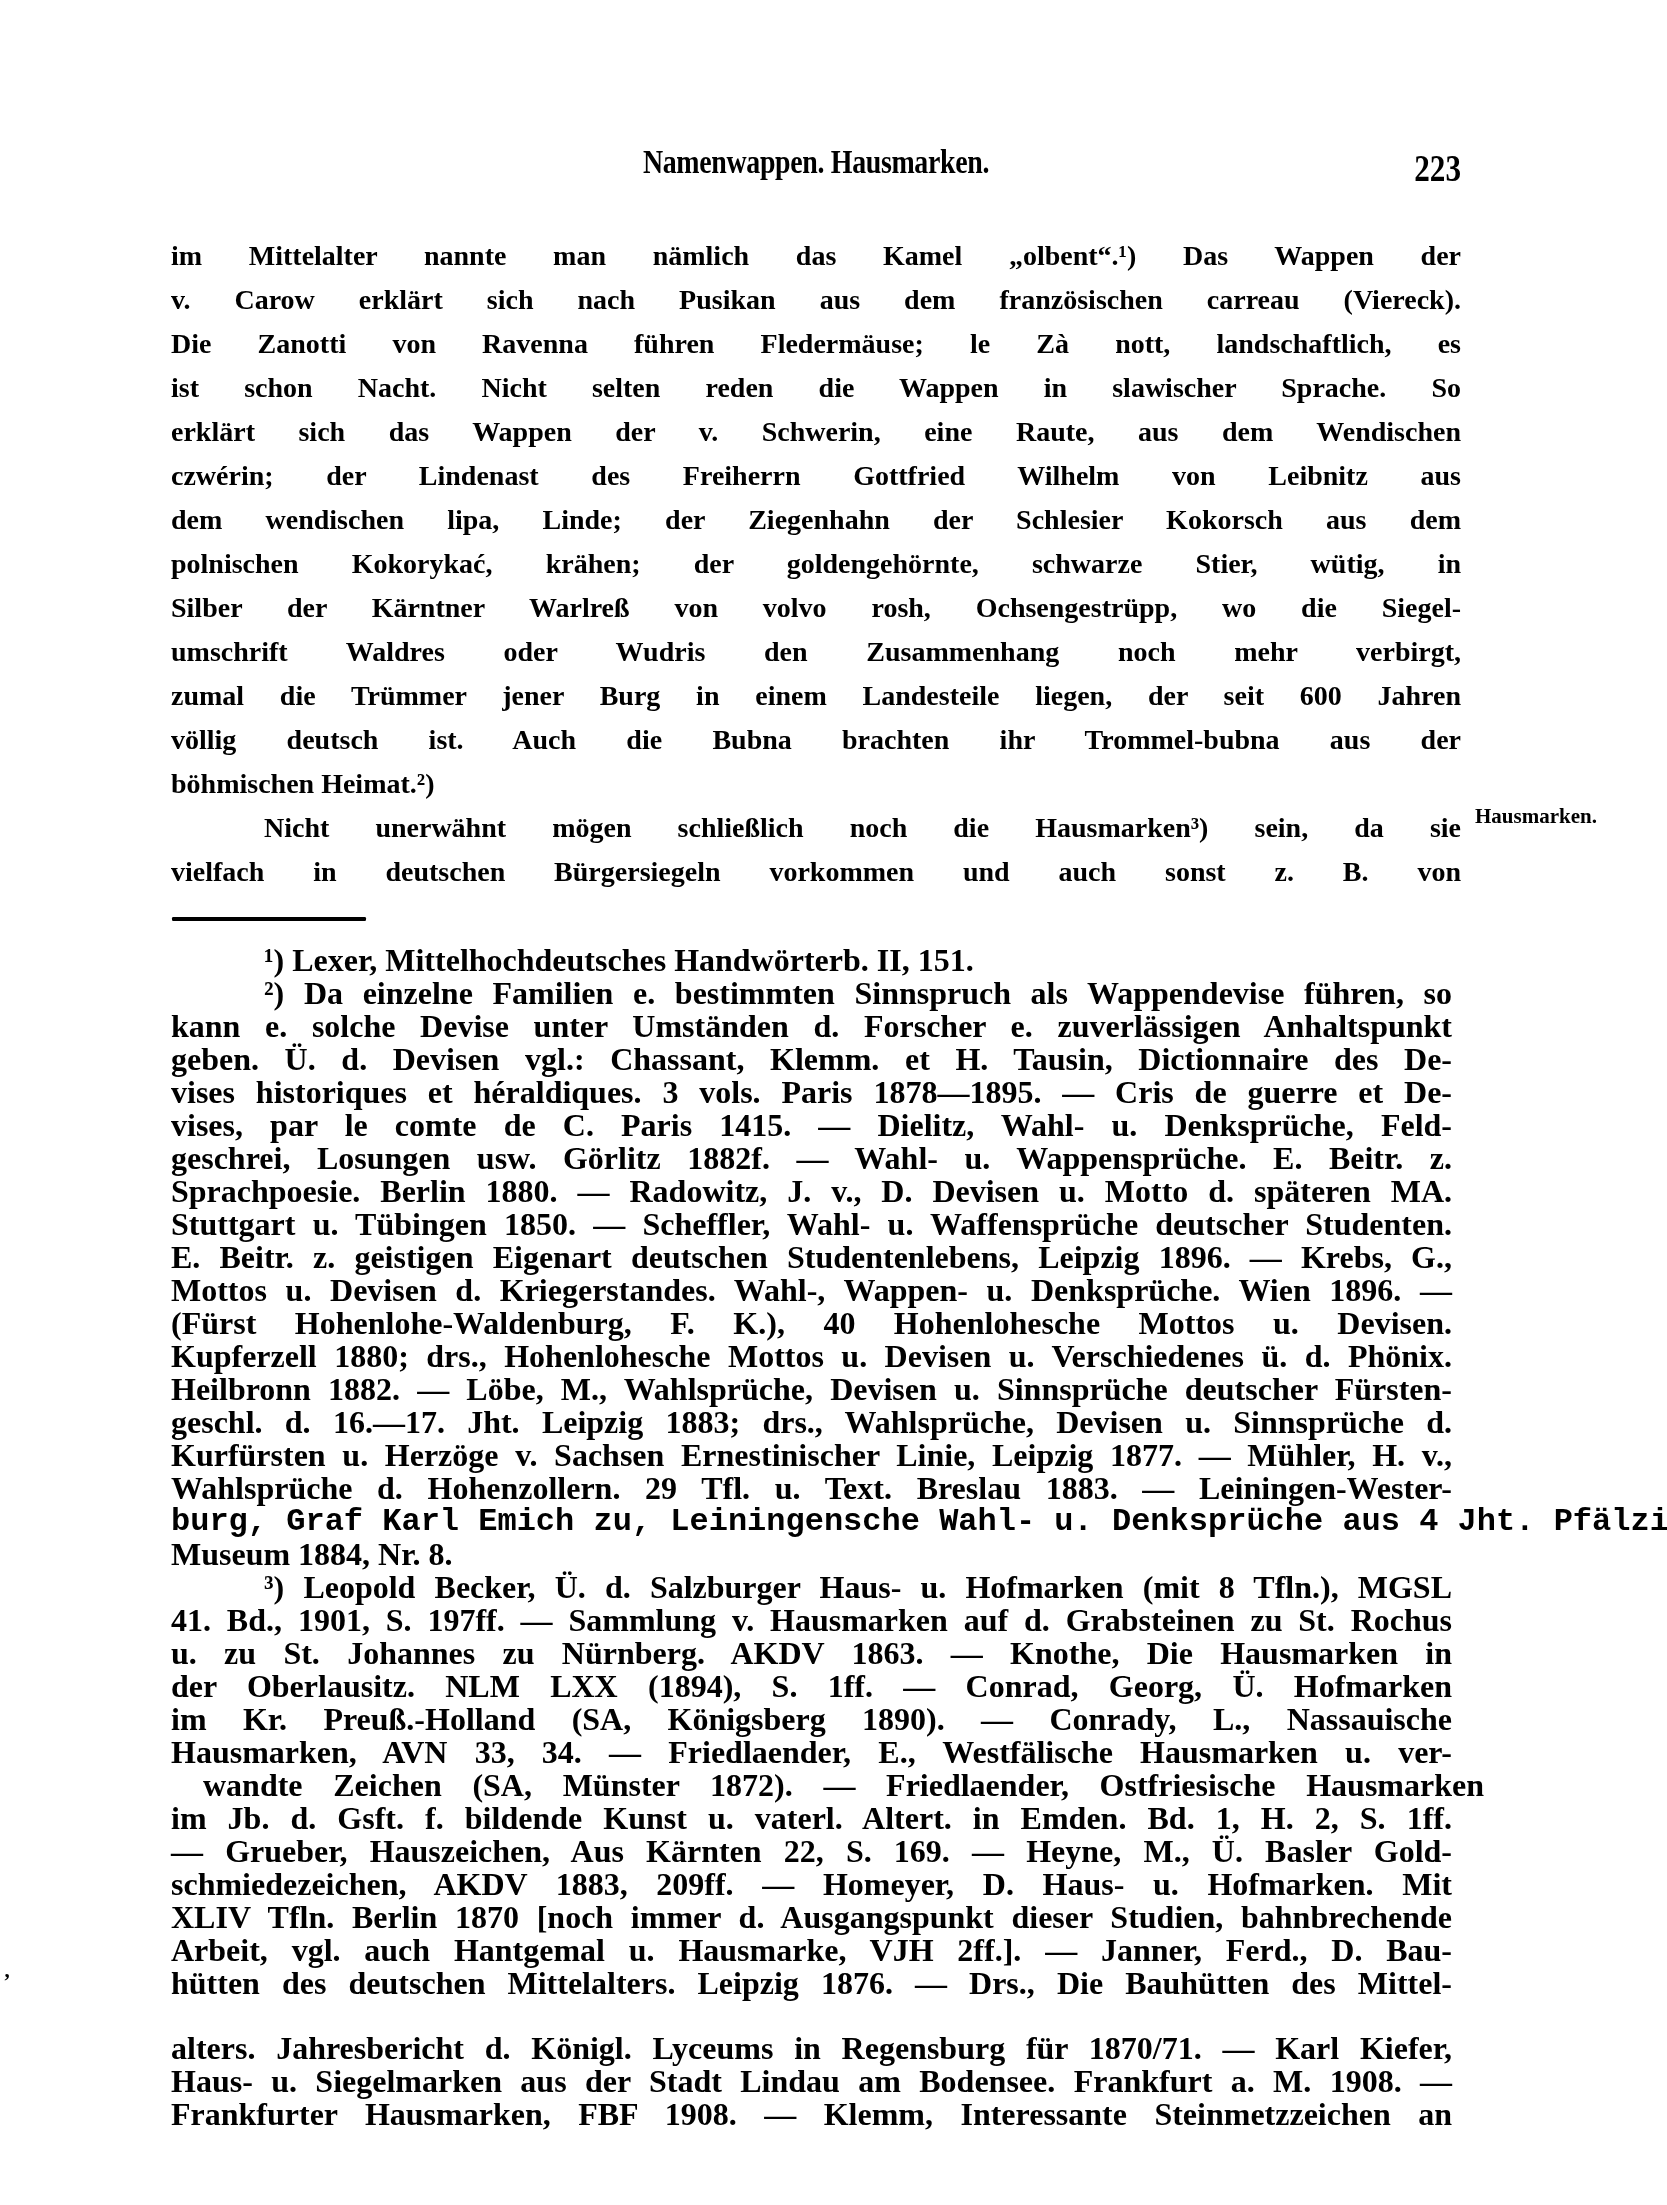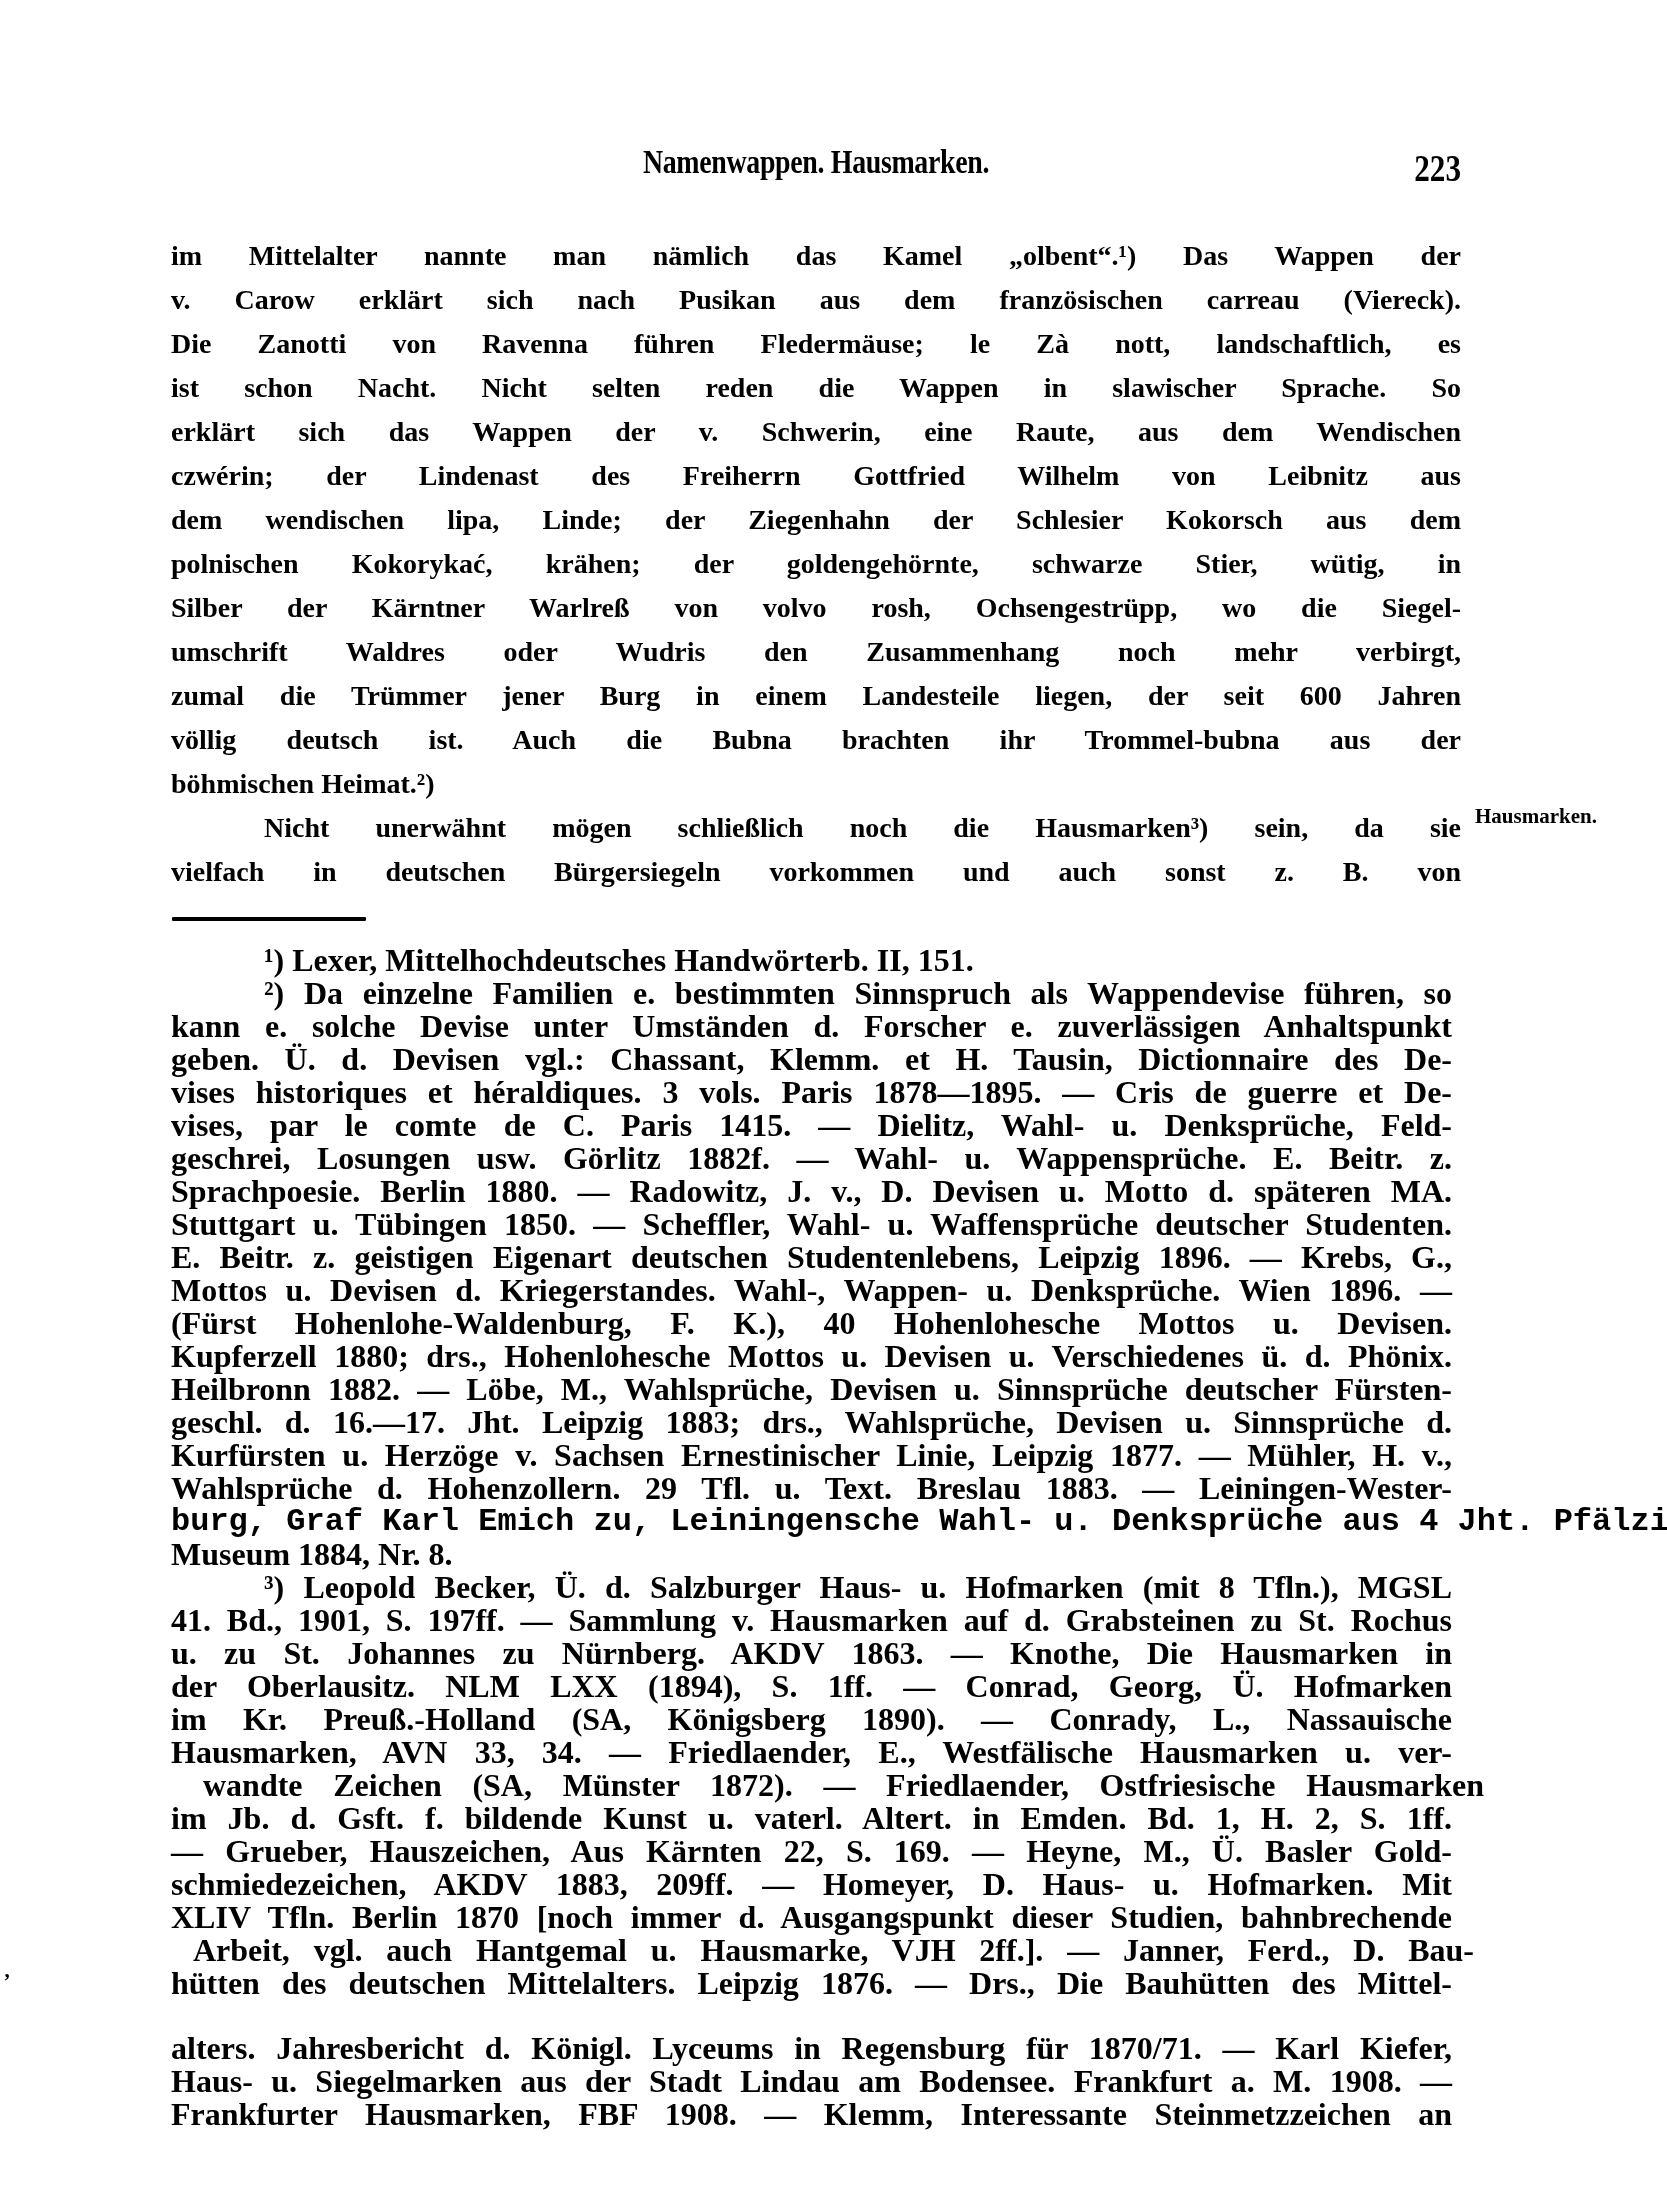--- a/index.html
+++ b/index.html
@@ -76,21 +76,21 @@
     <span class="fn-line" style="display: block; width: 1281px; box-sizing: border-box; transform: scaleX(1); transform-origin: left center; height: 33px;">41. Bd., 1901, S. 197ff. — Sammlung v. Hausmarken auf d. Grabsteinen zu St. Rochus</span>
     <span class="fn-line" style="display: block; width: 1281px; box-sizing: border-box; transform: scaleX(1); transform-origin: left center; height: 33px;">u. zu St. Johannes zu Nürnberg. AKDV 1863. — Knothe, Die Hausmarken in</span>
     <span class="fn-line" style="display: block; width: 1281px; box-sizing: border-box; transform: scaleX(1); transform-origin: left center; height: 33px;">der Oberlausitz. NLM LXX (1894), S. 1ff. — Conrad, Georg, Ü. Hofmarken</span>
     <span class="fn-line" style="display: block; width: 1281px; box-sizing: border-box; transform: scaleX(1); transform-origin: left center; height: 33px;">im Kr. Preuß.-Holland (SA, Königsberg 1890). — Conrady, L., Nassauische</span>
     <span class="fn-line" style="display: block; width: 1281px; box-sizing: border-box; transform: scaleX(1); transform-origin: left center; height: 33px;">Hausmarken, AVN 33, 34. — Friedlaender, E., Westfälische Hausmarken u. ver-</span>
     <span class="fn-line" style="display: block; width: 1281px; box-sizing: border-box; transform: scaleX(1); transform-origin: left center; height: 33px; margin-left: 32px;">wandte Zeichen (SA, Münster 1872). — Friedlaender, Ostfriesische Hausmarken</span>
     <span class="fn-line" style="display: block; width: 1281px; box-sizing: border-box; transform: scaleX(1); transform-origin: left center; height: 33px;">im Jb. d. Gsft. f. bildende Kunst u. vaterl. Altert. in Emden. Bd. 1, H. 2, S. 1ff.</span>
     <span class="fn-line" style="display: block; width: 1281px; box-sizing: border-box; transform: scaleX(1); transform-origin: left center; height: 33px;">— Grueber, Hauszeichen, Aus Kärnten 22, S. 169. — Heyne, M., Ü. Basler Gold-</span>
     <span class="fn-line" style="display: block; width: 1281px; box-sizing: border-box; transform: scaleX(1); transform-origin: left center; height: 33px;">schmiedezeichen, AKDV 1883, 209ff. — Homeyer, D. Haus- u. Hofmarken. Mit</span>
     <span class="fn-line" style="display: block; width: 1281px; box-sizing: border-box; transform: scaleX(1); transform-origin: left center; height: 33px;">XLIV Tfln. Berlin 1870 [noch immer d. Ausgangspunkt dieser Studien, bahnbrechende</span>
-    <span class="fn-line" style="display: block; width: 1281px; box-sizing: border-box; transform: scaleX(1); transform-origin: left center; height: 33px; margin-left: 22px;">Arbeit, vgl. auch Hantgemal u. Hausmarke, VJH 2ff.]. — Janner, Ferd., D. Bau-</span>
+    <span class="fn-line" style="display: block; width: 1281px; box-sizing: border-box; transform: scaleX(1); transform-origin: left center; height: 33px;">Arbeit, vgl. auch Hantgemal u. Hausmarke, VJH 2ff.]. — Janner, Ferd., D. Bau-</span>
     <span class="fn-line" style="display: block; width: 1281px; box-sizing: border-box; transform: scaleX(1); transform-origin: left center; height: 33px;">hütten des deutschen Mittelalters. Leipzig 1876. — Drs., Die Bauhütten des Mittel-</span>
     <span class="fn-line" style="display: block; width: 1281px; box-sizing: border-box; transform: scaleX(1); transform-origin: left center; height: 33px; margin-top: 32px;">alters. Jahresbericht d. Königl. Lyceums in Regensburg für 1870/71. — Karl Kiefer,</span>
     <span class="fn-line" style="display: block; width: 1281px; box-sizing: border-box; transform: scaleX(1); transform-origin: left center; height: 33px;">Haus- u. Siegelmarken aus der Stadt Lindau am Bodensee. Frankfurt a. M. 1908. —</span>
     <span class="fn-line" style="display: block; width: 1281px; box-sizing: border-box; transform: scaleX(1); transform-origin: left center; height: 33px;">Frankfurter Hausmarken, FBF 1908. — Klemm, Interessante Steinmetzzeichen an</span>
   </div>
 
   <div class="stray-mark">,</div>
 </div>
 
 

